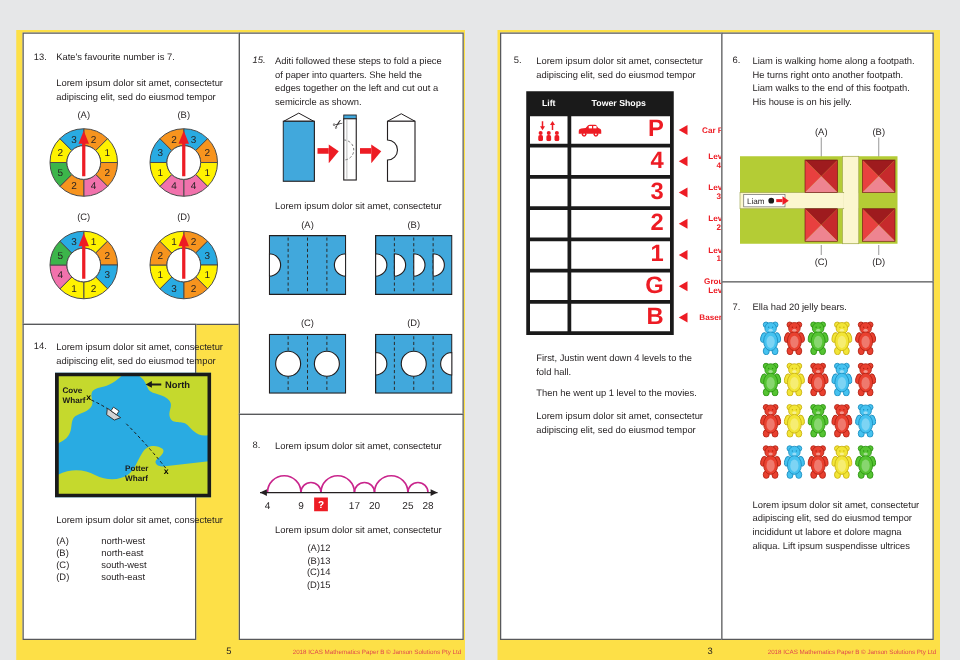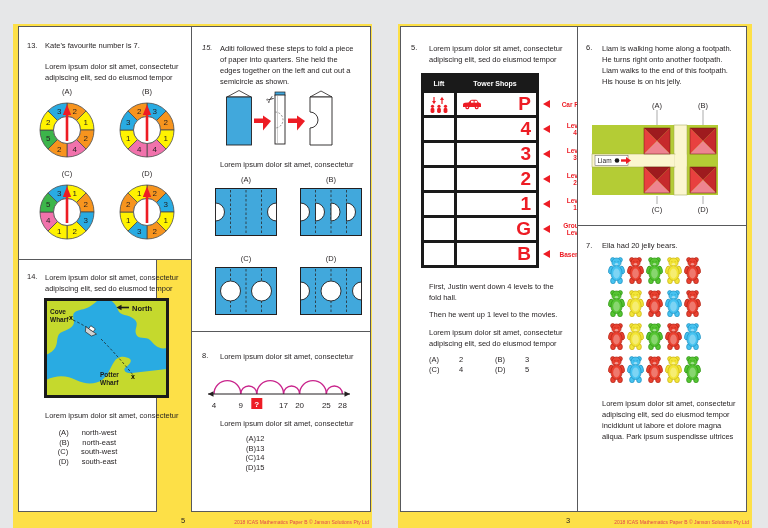--- a/index.html
+++ b/index.html
@@ -167,21 +167,21 @@
         <text x="6" y="24" font-size="6.5" font-weight="bold" fill="#1A1A1A">Wharf</text>
         <text x="25" y="22" font-size="7" font-weight="bold" fill="#000">x</text>
         <text x="56" y="79" font-size="6.5" font-weight="bold" fill="#1A1A1A">Potter</text>
         <text x="56" y="87" font-size="6.5" font-weight="bold" fill="#1A1A1A">Wharf</text>
         <text x="87" y="81" font-size="7" font-weight="bold" fill="#000">x</text>
         <rect x="1.5" y="1.5" width="122" height="97" fill="none" stroke="#1A1A1A" stroke-width="3"></rect>
       </svg>
       <div class="plines" style="left:26px;top:150px;">
           <div>Lorem ipsum dolor sit amet, consectetur</div>
         </div>
-      <div class="opts" style="left:26px;top:168px;text-align:center;">
+      <div class="opts" style="left:26px;top:168px;">
           <div><span class="okey">(A)</span><span>north-west</span></div>
           <div><span class="okey">(B)</span><span>north-east</span></div>
           <div><span class="okey">(C)</span><span>south-west</span></div>
           <div><span class="okey">(D)</span><span>south-east</span></div>
         </div>
     </div>
 
     <div class="cell" style="left:178px;top:2px;width:180px;height:306px;">
       <div class="qnum" style="left:10px;top:16px;font-style:italic;">15.</div>
       <div class="plines" style="left:28px;top:16px;">
@@ -405,24 +405,20 @@
           <div>First, Justin went down 4 levels to the</div>
           <div>fold hall.</div>
         </div>
       <div class="plines" style="left:28px;top:282px;">
           <div>Then he went up 1 level to the movies.</div>
         </div>
       <div class="plines" style="left:28px;top:300px;">
           <div>Lorem ipsum dolor sit amet, consectetur</div>
           <div>adipiscing elit, sed do eiusmod tempor</div>
         </div>
-      <div class="opts" style="left:28px;top:328px;">
-          <div><span class="okey2">(A)</span><span class="oval2">2</span><span class="okey2">(B)</span><span class="oval2">3</span></div>
-          <div><span class="okey2">(C)</span><span class="oval2">4</span><span class="okey2">(D)</span><span class="oval2">5</span></div>
-        </div>
     </div>
 
     <div class="cell" style="left:179px;top:2px;width:170px;height:200px;">
       <div class="qnum" style="left:8px;top:16px;">6.</div>
       <div class="plines" style="left:24px;top:16px;">
           <div>Liam is walking home along a footpath.</div>
           <div>He turns right onto another footpath.</div>
           <div>Liam walks to the end of this footpath.</div>
           <div>His house is on his jelly.</div>
         </div>
@@ -757,20 +753,20 @@
               <ellipse cx="8.5" cy="17.5" rx="3.3" ry="5" fill="rgba(255,255,255,0.3)"></ellipse>
               <circle cx="6.9" cy="5.8" r="0.55" fill="#2E9414"></circle>
               <circle cx="10.1" cy="5.8" r="0.55" fill="#2E9414"></circle>
               <ellipse cx="8.5" cy="8.2" rx="1.7" ry="1.2" fill="rgba(255,255,255,0.45)"></ellipse>
             </svg></div>
         </div>
       <div class="plines" style="left:24px;top:172px;">
           <div>Lorem ipsum dolor sit amet, consectetur</div>
           <div>adipiscing elit, sed do eiusmod tempor</div>
           <div>incididunt ut labore et dolore magna</div>
-          <div>aliqua. Park ipsum suspendisse ultrices</div>
+          <div>aliqua. Lift ipsum suspendisse ultrices</div>
         </div>
     </div>
 
     <div class="pagenum" style="left:168px;">3</div>
     <div class="copyright" style="right:3px;">2018 ICAS Mathematics Paper B © Janson Solutions Pty Ltd</div>
   </div>
 </div>
 
 </body></html>

